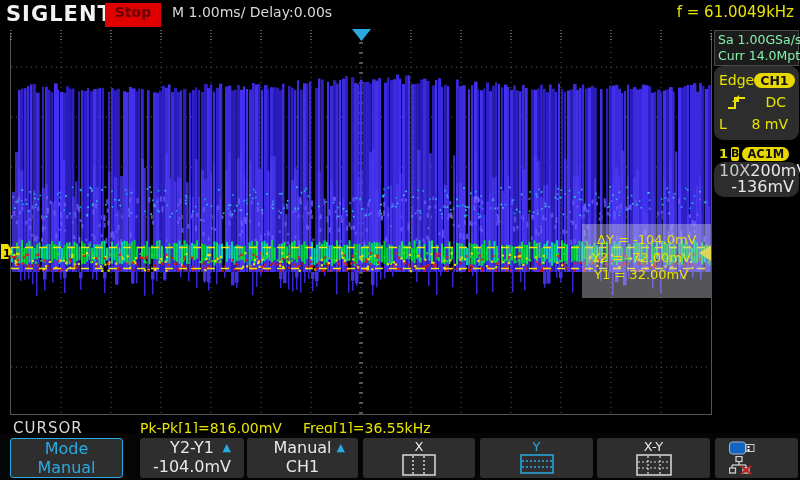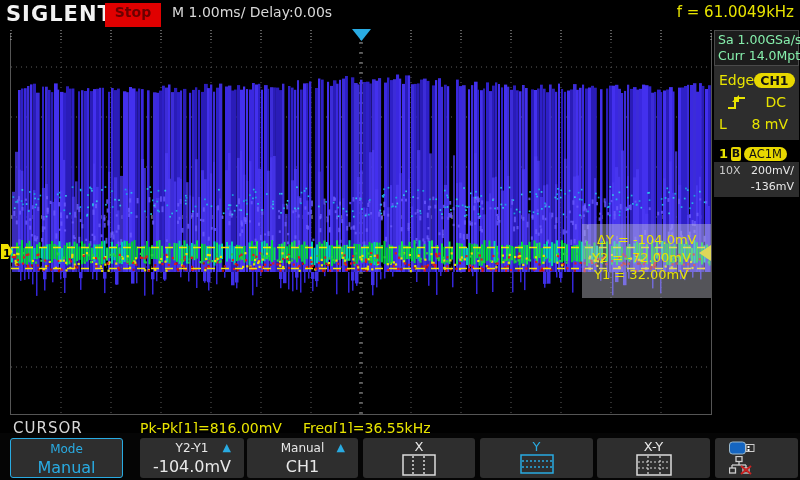--- a/index.html
+++ b/index.html
@@ -14,45 +14,45 @@
   .freqcounter{right:6px;top:3px;color:#e8e400;font-size:15px;}
   
   #plot{left:0;top:28px;}
   #plot text{font-family:"DejaVu Sans","Liberation Sans",sans-serif;}
   
   .sidebar{left:713px;top:28px;width:87px;height:404px;}
   .panel{position:absolute;left:1px;width:85px;box-sizing:border-box;}
   .acq{top:2px;height:36px;background:#1c1c1c;border:1px solid #4a4a4a;color:#86efac;
        font-size:12.5px;padding:1px 3px;}
   .acq div{line-height:16px;white-space:nowrap;}
-  .trig{top:38px;height:74px;background:#2d2d2d;color:#e8e400;font-size:14px;padding:3px 5px;}
+  .trig{top:38px;height:74px;background:#2d2d2d;color:#e8e400;font-size:14px;padding:3px 5px;border-radius:9px;}
   .trow{display:flex;justify-content:space-between;align-items:center;height:22px;}
   .badge{background:#e8d800;color:#111;border-radius:8px;font-weight:bold;
          font-size:12.5px;padding:0 6px;line-height:15px;}
   .chan{top:117px;height:52px;}
   .chanrow1{position:absolute;top:0;left:0;right:0;height:17px;background:#000;
             display:flex;align-items:center;gap:3px;padding-left:5px;}
   .chnum{color:#e8e400;font-size:13px;font-weight:bold;flex:1;}
   .bbadge{background:#e8d800;color:#111;font-weight:bold;font-size:11px;width:13px;height:14px;
           text-align:center;line-height:14px;border-radius:2px;}
-  .acbadge{background:#e8d800;color:#111;font-weight:normal;font-size:11.5px;border-radius:7px;
+  .acbadge{background:#e8d800;color:#111;font-weight:bold;font-size:11.5px;border-radius:7px;
            padding:0 5px;line-height:14px;margin-right:12px;}
   .chanbody{position:absolute;top:17px;left:0;right:0;height:35px;background:#2d2d2d;
-            color:#e8e8e8;font-size:11px;padding:1px 5px;box-sizing:border-box;}
+            color:#e8e8e8;font-size:16px;padding:1px 5px;box-sizing:border-box;border-radius:10px;}
   .chline{display:flex;justify-content:space-between;line-height:16px;}
   .probe{color:#c9c9c9;}
   
   .measure-title{left:13px;top:419px;color:#d8d8d8;font-size:15px;letter-spacing:1px;}
   .meas-pkpk{left:140px;top:420px;color:#e8e400;font-size:14px;}
   .meas-freq{left:303px;top:420px;color:#e8e400;font-size:14px;}
   
   .menubar{left:0;top:433px;width:800px;height:47px;background:#050505;}
   .skey{position:absolute;top:5px;height:40px;background:#2e2e2e;border-radius:3px;
         color:#e8e8e8;text-align:center;box-sizing:border-box;}
-  .skey .t1{font-size:12px;line-height:20px;}
+  .skey .t1{font-size:16px;line-height:20px;}
   .skey .t2{font-size:16px;line-height:18px;}
   .skey.active{border:1px solid #29abe2;color:#29abe2;}
   .uparrow{position:absolute;right:13px;top:3px;color:#29abe2;font-size:11px;}
   .ic-label{font-size:13px;line-height:14px;margin-top:2px;}
   .cyan{color:#29abe2;}
   .statuscell{position:absolute;left:715px;top:5px;width:83px;height:40px;background:#2e2e2e;
               border-radius:3px;display:flex;flex-direction:column;align-items:flex-start;
               justify-content:center;gap:1px;padding-left:14px;box-sizing:border-box;}
 </style>
 </head>

